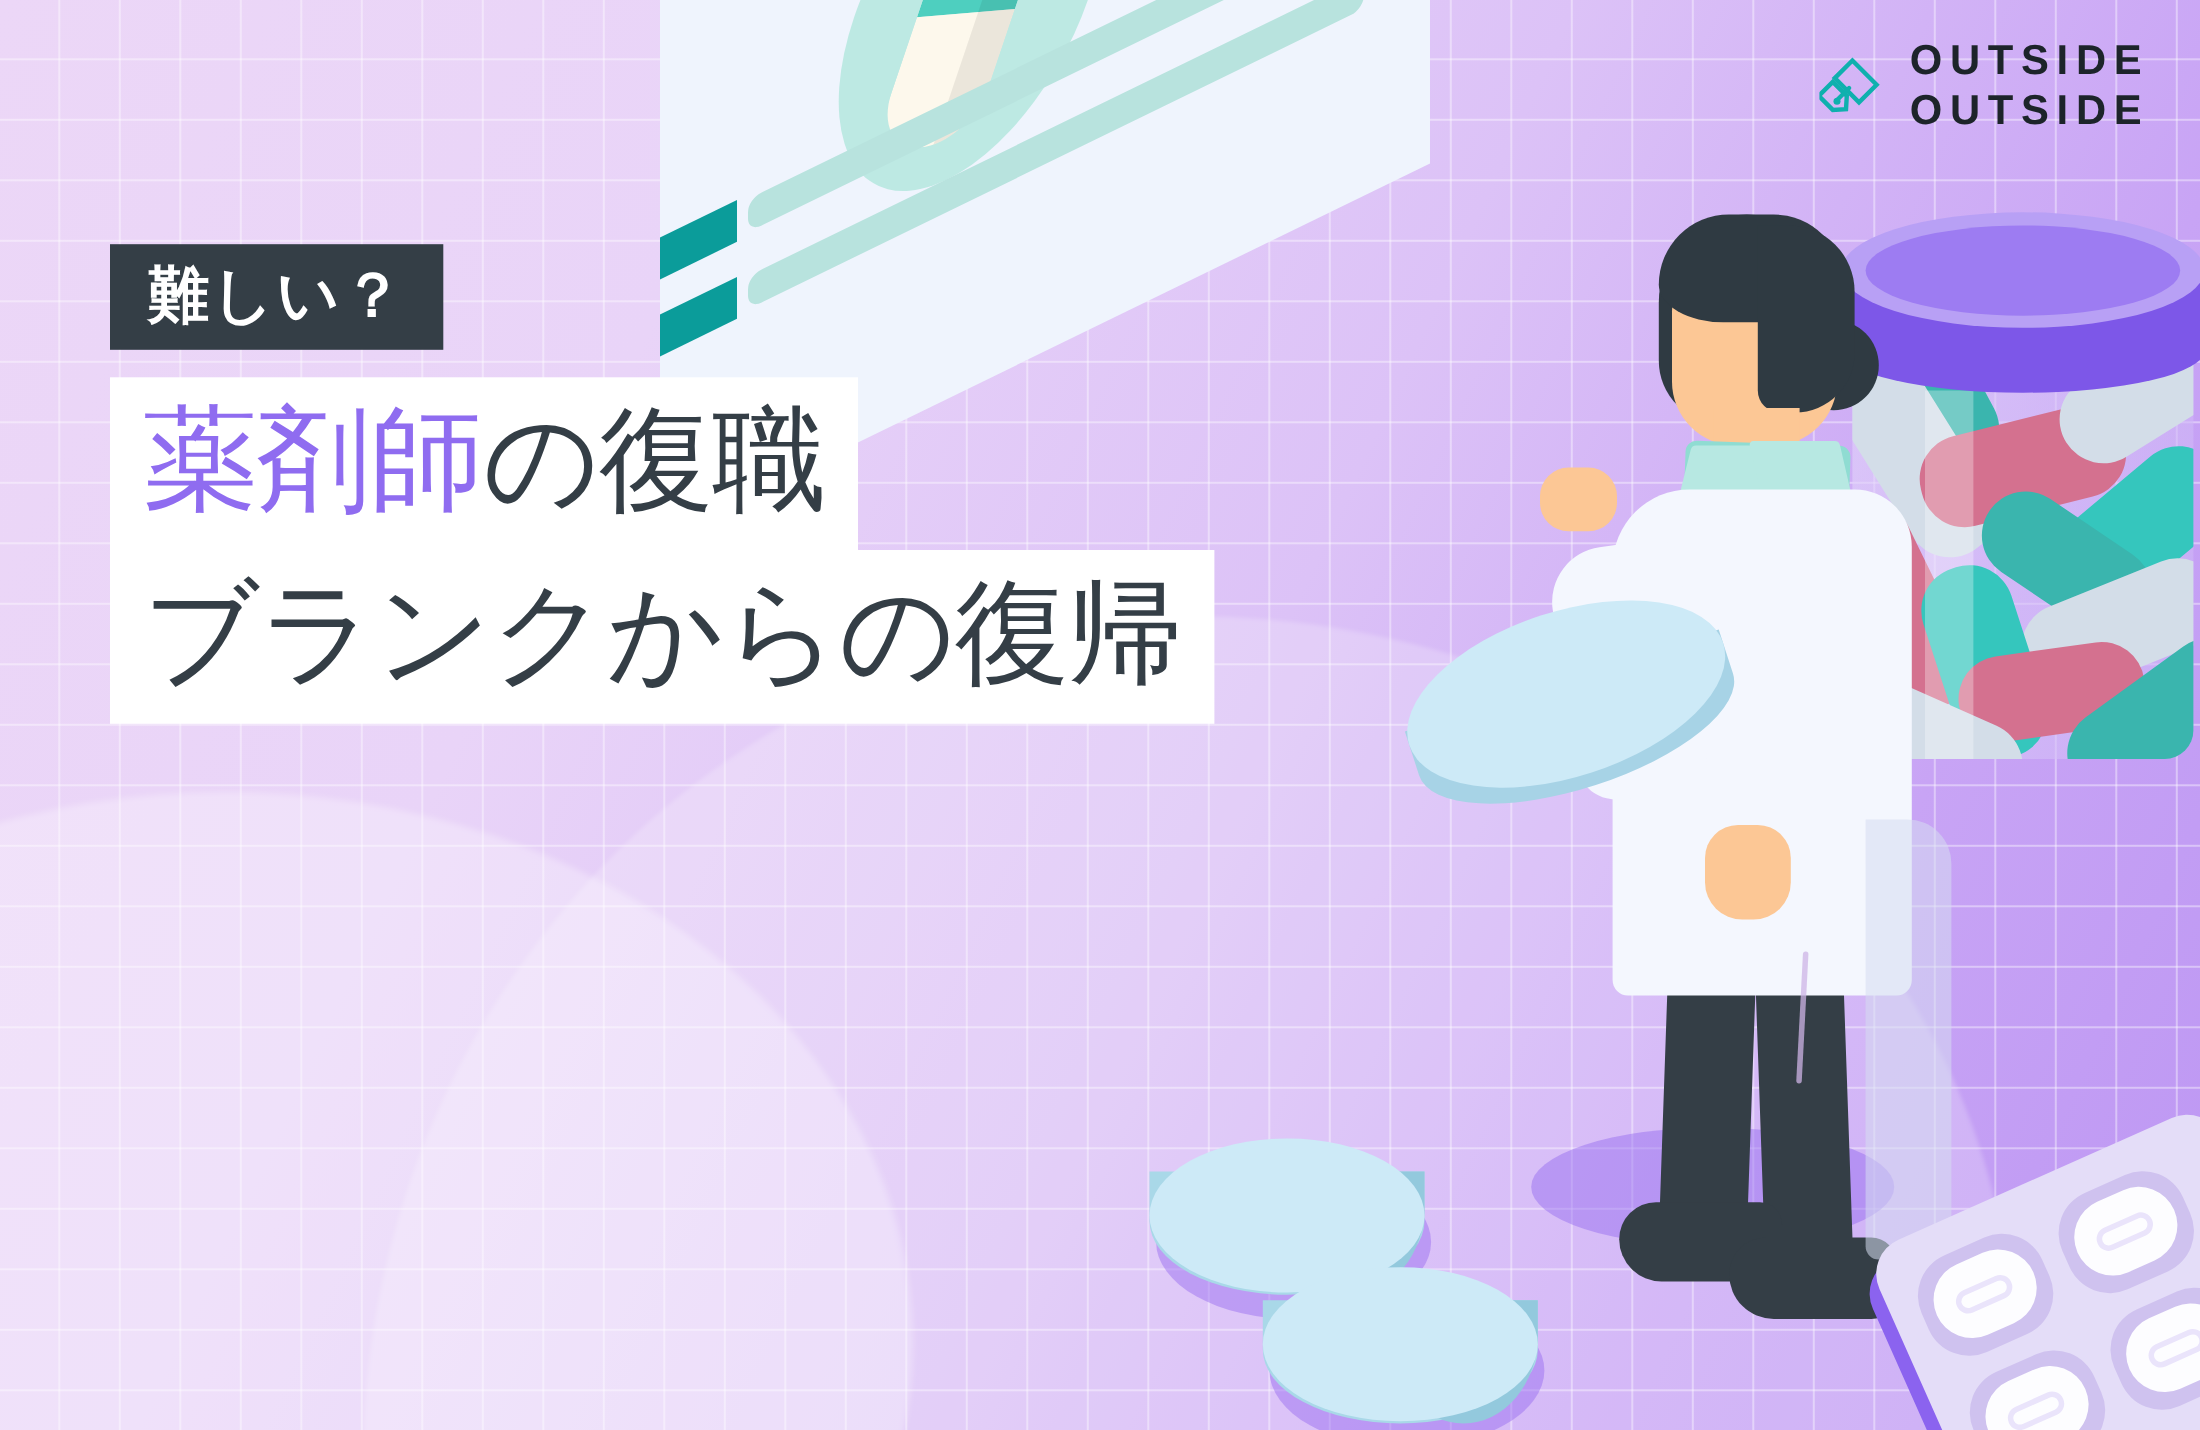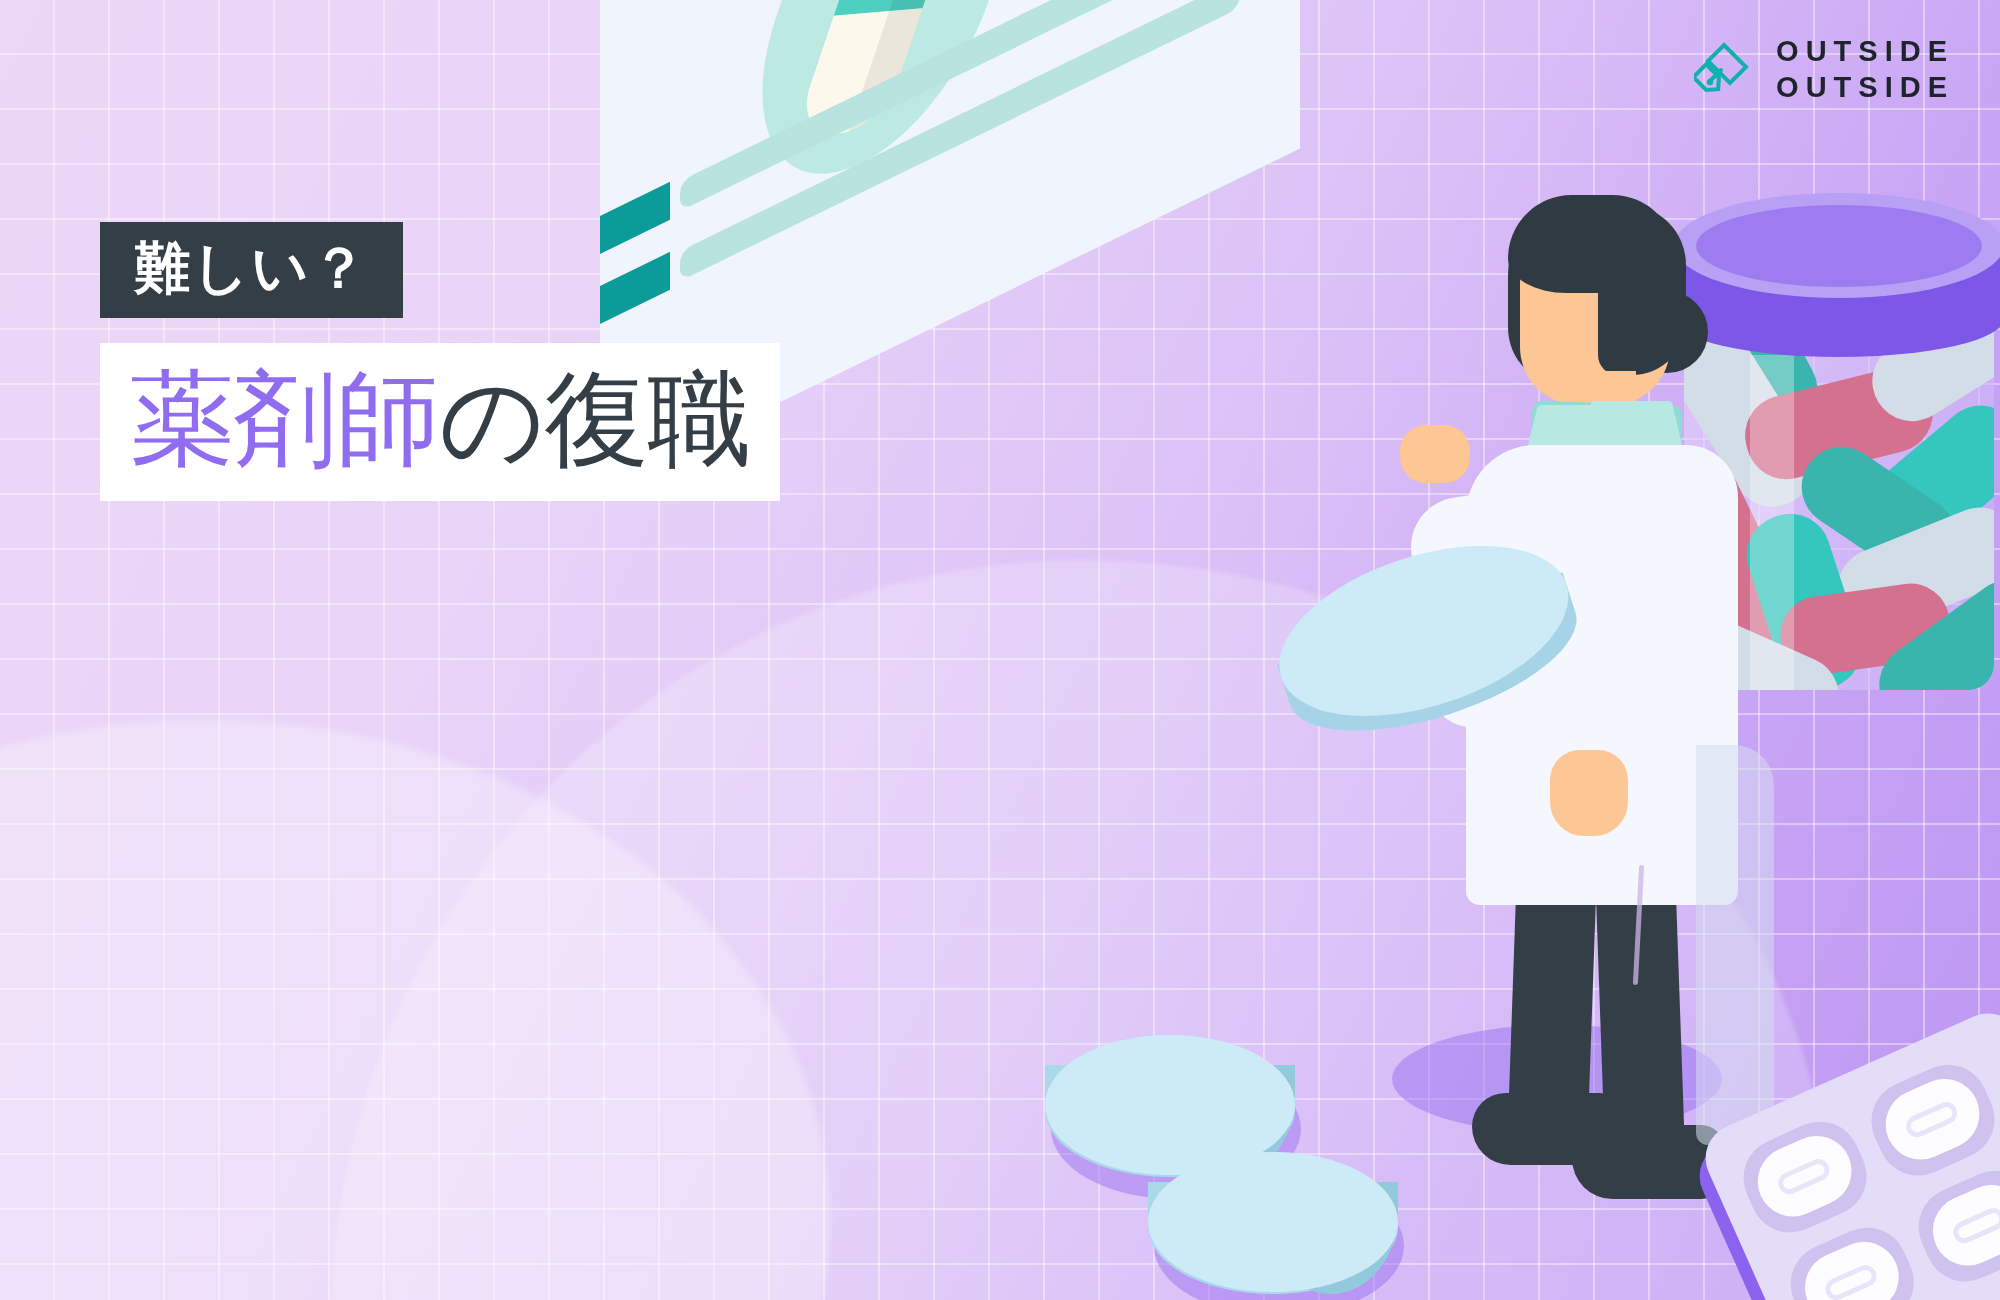--- a/index.html
+++ b/index.html
@@ -174,21 +174,21 @@
     position:absolute;left:92px;top:684px;
     font-size:52px;font-weight:700;color:#3b444c;letter-spacing:3px;
     white-space:nowrap;
   }
 
   
   .logo{position:absolute;right:46px;top:36px;display:flex;align-items:center;gap:26px;}
   .logo-mark{width:56px;height:56px;}
   .logo-text{display:flex;flex-direction:column;gap:6px;}
   .logo-line{
-    font-size:29px;font-weight:700;color:#1d242a;letter-spacing:7px;line-height:1.05;
+    font-size:38px;font-weight:700;color:#1d242a;letter-spacing:7px;line-height:1.05;
   }
 </style>
 </head>
 <body>
 
 <div class="stage">
 
   <div class="blob2"></div>
   <div class="blob"></div>
   <div class="grid"></div>
@@ -296,20 +296,21 @@
       <div class="bl-dot-in" style="left:198px;top:182px;"></div>
     </div>
   </div>
 
   <div class="tag">難しい？</div>
 
   <div class="band band1">
     <span class="accent">薬剤師</span><span>の復職</span>
   </div>
 
+  <div class="band band2">ブランクからの復帰</div>
 
 
   <div class="logo">
     <span class="logo-mark">
       <svg width="56" height="56" viewBox="0 0 56 56" fill="none" xmlns="http://www.w3.org/2000/svg">
         <path d="M30 4 L52 26 L36 42 L14 20 Z" stroke="#0fb0ae" stroke-width="4" fill="none"></path>
         <path d="M6 26 L24 26 L24 44 L15 52 L6 44 Z" stroke="#0fb0ae" stroke-width="4" fill="none" transform="rotate(-45 15 39)"></path>
         <circle cx="16" cy="41" r="3.2" fill="#0fb0ae"></circle>
         <path d="M17 39 L27 29" stroke="#0fb0ae" stroke-width="4" stroke-linecap="round"></path>
       </svg>

